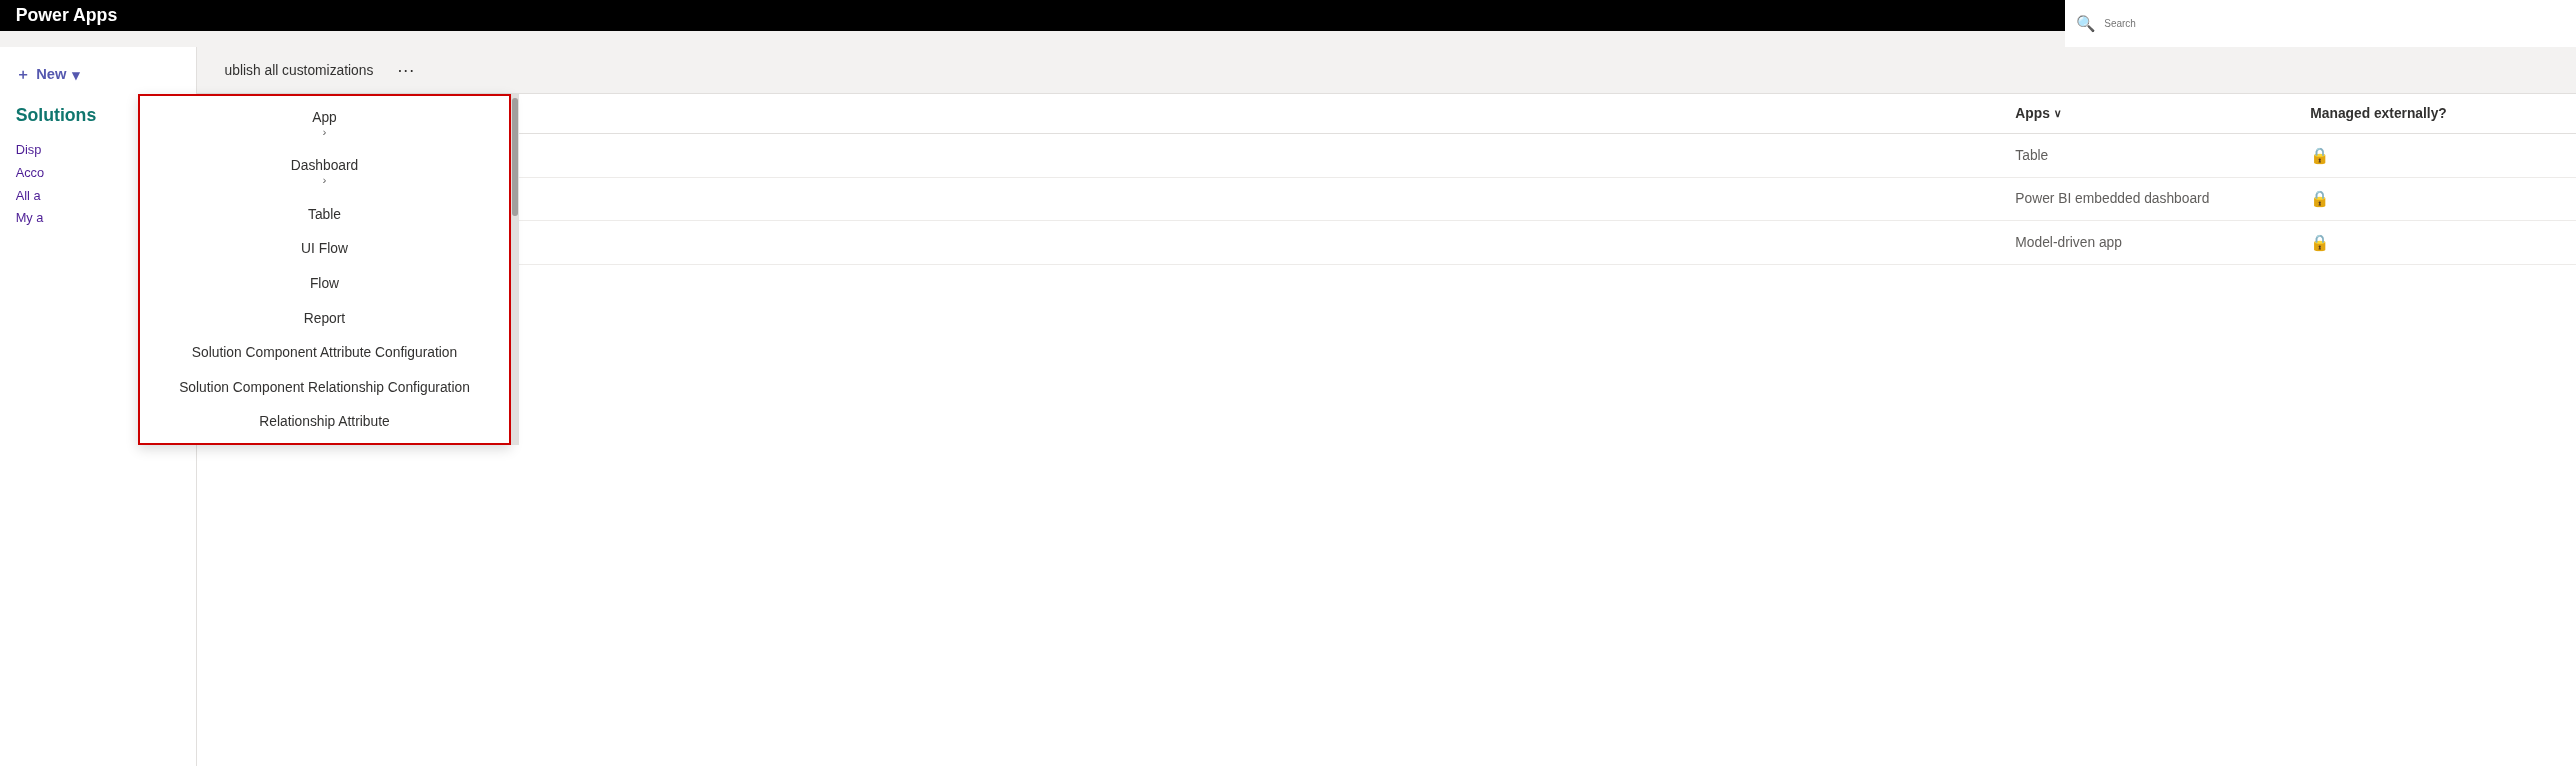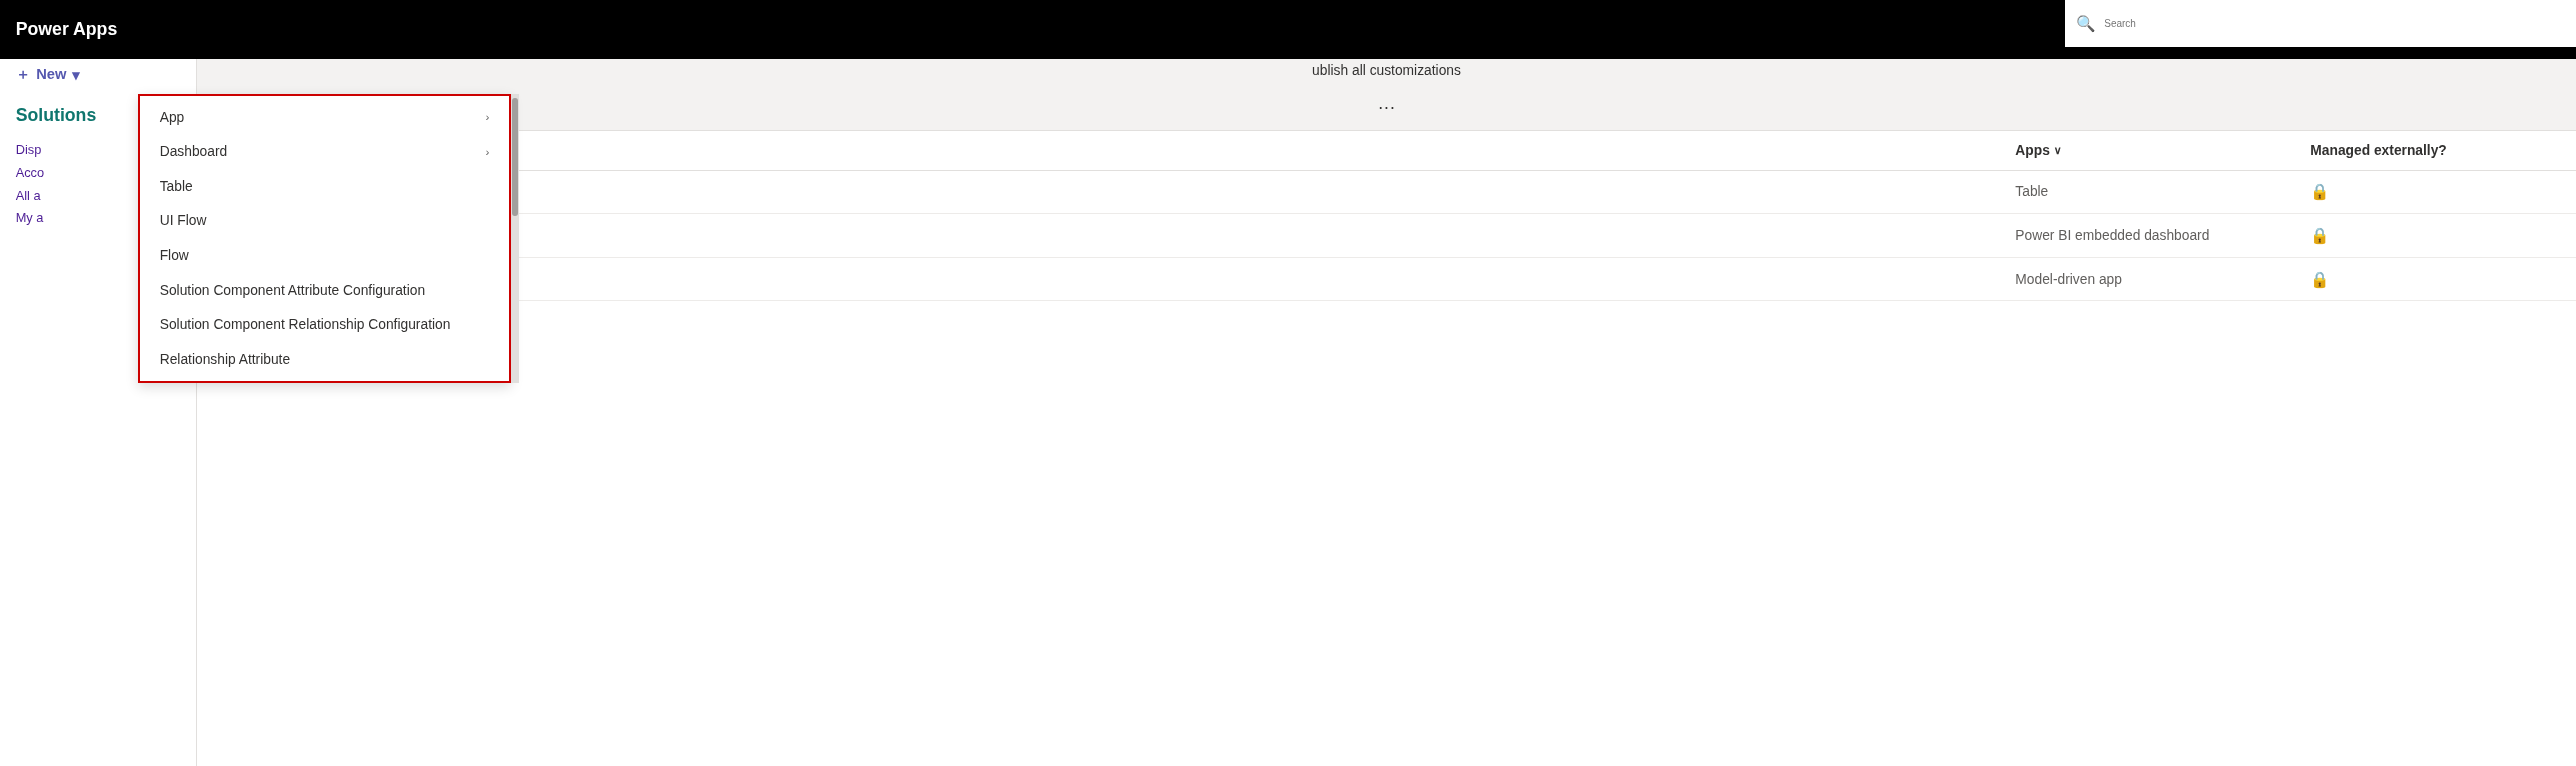--- a/index.html
+++ b/index.html
@@ -1,20 +1,20 @@
 <!DOCTYPE html>
 <html><head>
   <meta charset="utf-8">
   <style>
     * { box-sizing: border-box; margin: 0; padding: 0; }
     body { font-family: 'Segoe UI', sans-serif; background: #f3f2f1; overflow: hidden; }
 
     .app-bar {
       background: #000;
-      height: 59px;
+      height: 31px;
       display: flex;
       align-items: center;
       padding: 0 15.7px;
       position: fixed;
       top: 0; left: 0; right: 0;
       z-index: 1000;
     }
     .app-title {
       color: #fff;
       font-size: 17.7px;
@@ -96,20 +96,21 @@
       padding: 3.9px 0;
     }
     .dropdown-item {
       padding: 9.8px 19.7px;
       font-size: 13.8px;
       color: #323130;
       cursor: pointer;
       display: flex;
       align-items: center;
       justify-content: space-between;
+      flex-direction: column;
     }
     .dropdown-item-arrow {
       color: #666;
       font-size: 11.8px;
     }
     .scrollbar-track {
       width: 7.9px;
       background: #e1dfdd;
       display: flex;
       flex-direction: column;
@@ -129,21 +130,20 @@
       overflow: hidden;
       background: #fff;
     }
     .toolbar {
       background: #f3f2f1;
       padding: 11.8px 19.7px;
       display: flex;
       align-items: center;
       gap: 15.7px;
       border-bottom: 1px solid #e1dfdd;
-      flex-direction: column;
     }
     .toolbar-btn {
       font-size: 13.8px;
       color: #323130;
       cursor: pointer;
       background: none;
       border: none;
       padding: 3.9px 7.9px;
     }
     .toolbar-dots {
@@ -237,20 +237,23 @@
         <span class="dropdown-item-arrow">›</span>
       </div>
       <div class="dropdown-item">
         <span>Table</span>
       </div>
       <div class="dropdown-item">
         <span>UI Flow</span>
       </div>
       <div class="dropdown-item">
         <span>Flow</span>
+      </div>
+      <div class="dropdown-item">
+        <span>Report</span>
       </div>
       <div class="dropdown-item">
         <span>Solution Component Attribute Configuration</span>
       </div>
       <div class="dropdown-item">
         <span>Solution Component Relationship Configuration</span>
       </div>
       <div class="dropdown-item">
         <span>Relationship Attribute</span>
       </div>

